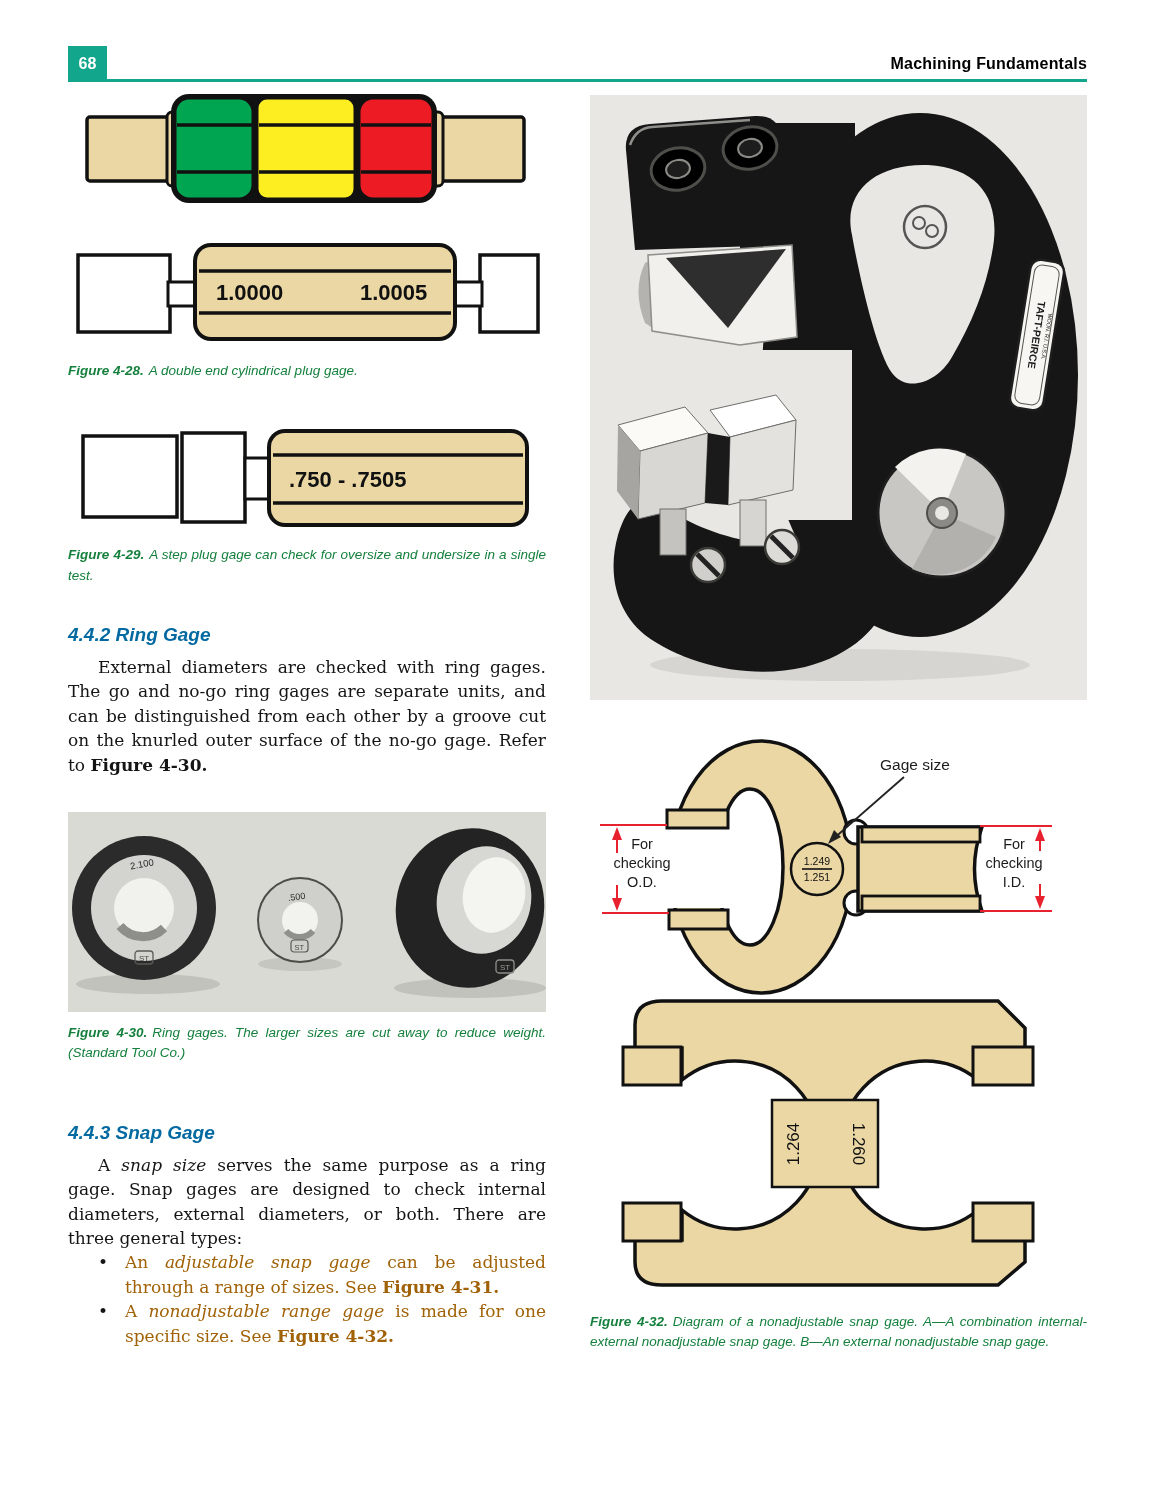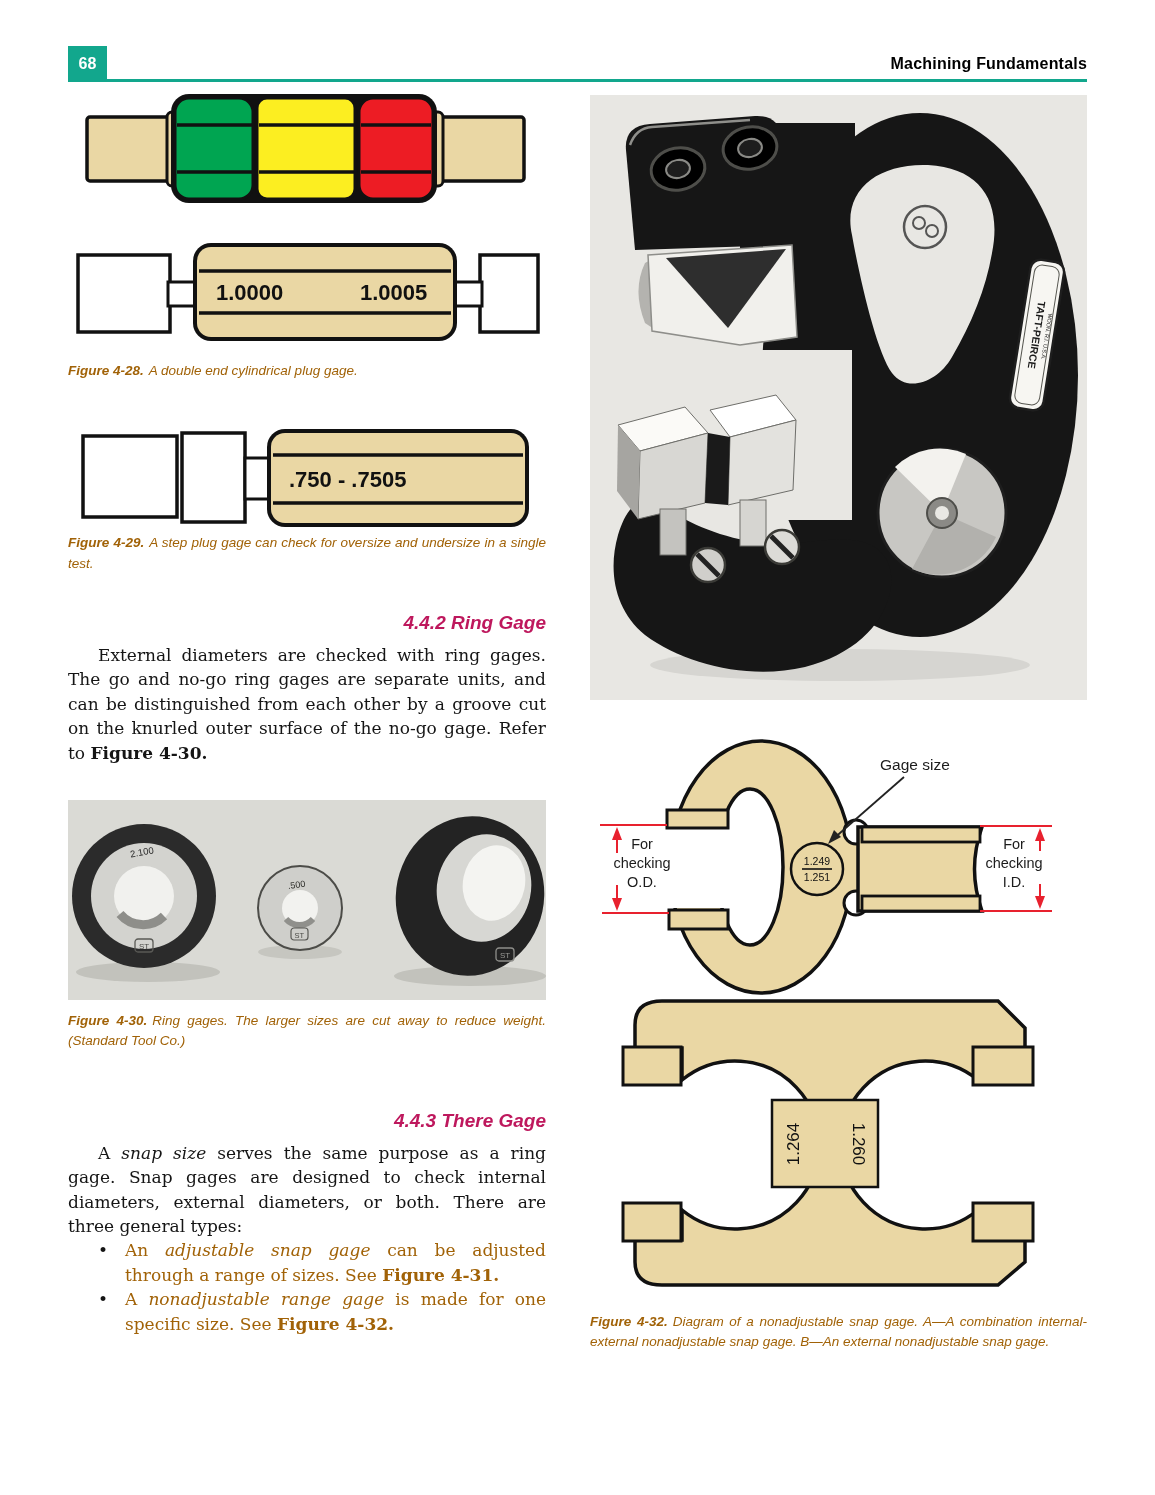--- a/index.html
+++ b/index.html
@@ -10,40 +10,40 @@
   .pagenum-box { position:absolute; left:68px; top:46px; width:39px; height:35px;
     background:#12a78d; color:#fff; display:flex; align-items:center; justify-content:center;
     font:bold 16px "Liberation Sans", sans-serif; }
   .header-title { position:absolute; right:68px; top:55px; color:#000000;
     font:bold 16px "Liberation Sans", sans-serif; letter-spacing:0.2px; }
   .header-rule { position:absolute; left:68px; top:79px; width:1019px; height:3px; background:#12a78d; }
 
   .col-left  { position:absolute; left:68px;  top:92px;  width:478px; }
   .col-right { position:absolute; left:590px; top:95px;  width:497px; }
 
-  .cap { font:italic 13.5px/1.5 "Liberation Sans", sans-serif; color:#a16207; text-align:justify; }
+  .cap { font:italic 13.5px/1.5 "Liberation Sans", sans-serif; color:#15803d; text-align:justify; }
   .cap-label { font-style:italic; font-weight:bold; margin-right:5px; }
 
   .body-text { font:17px/1.44 "DejaVu Serif", serif; color:#151515; text-align:justify; }
   .body-text .indent { text-indent:30px; display:block; }
-  .sec-head { font:bold italic 19px "Liberation Sans", sans-serif; color:#be185d; margin-bottom:9px;text-align:right; }
+  .sec-head { font:bold italic 19px "Liberation Sans", sans-serif; color:#0369a1; margin-bottom:9px; }
   .ref-bold { font-weight:bold; }
   .em-it { font-style:italic; }
 
   .bullet-row { display:flex; margin-left:30px; }
   .bullet-dot { width:27px; flex:none; font:17px/1.44 "DejaVu Serif", serif; color:#151515; }
   .bullet-body { flex:1; font:17px/1.44 "DejaVu Serif", serif; color:#a16207; text-align:justify; }
 
   svg { display:block; }
   .svg-num { font-family:"Liberation Sans", sans-serif; font-weight:bold; }
   .svg-label { font-family:"Liberation Sans", sans-serif; }
 
   .mt-capt28 { margin-top:14px; }
   .fig29-svg { margin-top:46px; }
-  .mt-capt29 { margin-top:1px; }
+  .mt-capt29 { margin-top:13px; }
   .sec442 { margin-top:38px; }
   .fig30-svg { margin-top:35px; }
   .mt-capt30 { margin-top:11px; }
   .sec443 { margin-top:58px; }
   .capt31 { margin-top:26px; text-align:left; }
   .fig32-svg { margin-top:37px; }
   .mt-capt32 { margin-top:15px; }
 </style>
 </head>
 <body>
@@ -146,21 +146,21 @@
           <rect x="0" y="0" width="18" height="13" rx="3" fill="none" stroke="#8e8e8a" stroke-width="1.3"></rect>
           <text class="svg-label" x="4" y="10" font-size="8" fill="#9a9a96">ST</text>
         </g>
       </g>
     </svg>
     <p class="cap mt-capt30">
       <span class="cap-label">Figure 4-30.</span><span>Ring gages. The larger sizes are cut away to reduce weight. (Standard Tool Co.)</span>
     </p>
 
     <div class="sec443">
-      <div class="sec-head">4.4.3 There Gage</div>
+      <div class="sec-head">4.4.3 Snap Gage</div>
       <div class="body-text">
           <span class="indent"><span>A </span><span class="em-it">snap size</span><span> serves the same purpose as a ring gage. Snap gages are designed to check internal diameters, external diameters, or both. There are three general types:</span></span>
         </div>
       <div class="bullet-row">
         <span class="bullet-dot">•</span>
         <span class="bullet-body"><span>An </span><span class="em-it">adjustable snap gage</span><span> can be adjusted through a range of sizes. See </span><span class="ref-bold">Figure 4-31.</span></span>
       </div>
       <div class="bullet-row">
         <span class="bullet-dot">•</span>
         <span class="bullet-body"><span>A </span><span class="em-it">nonadjustable range gage</span><span> is made for one specific size. See </span><span class="ref-bold">Figure 4-32.</span></span>

